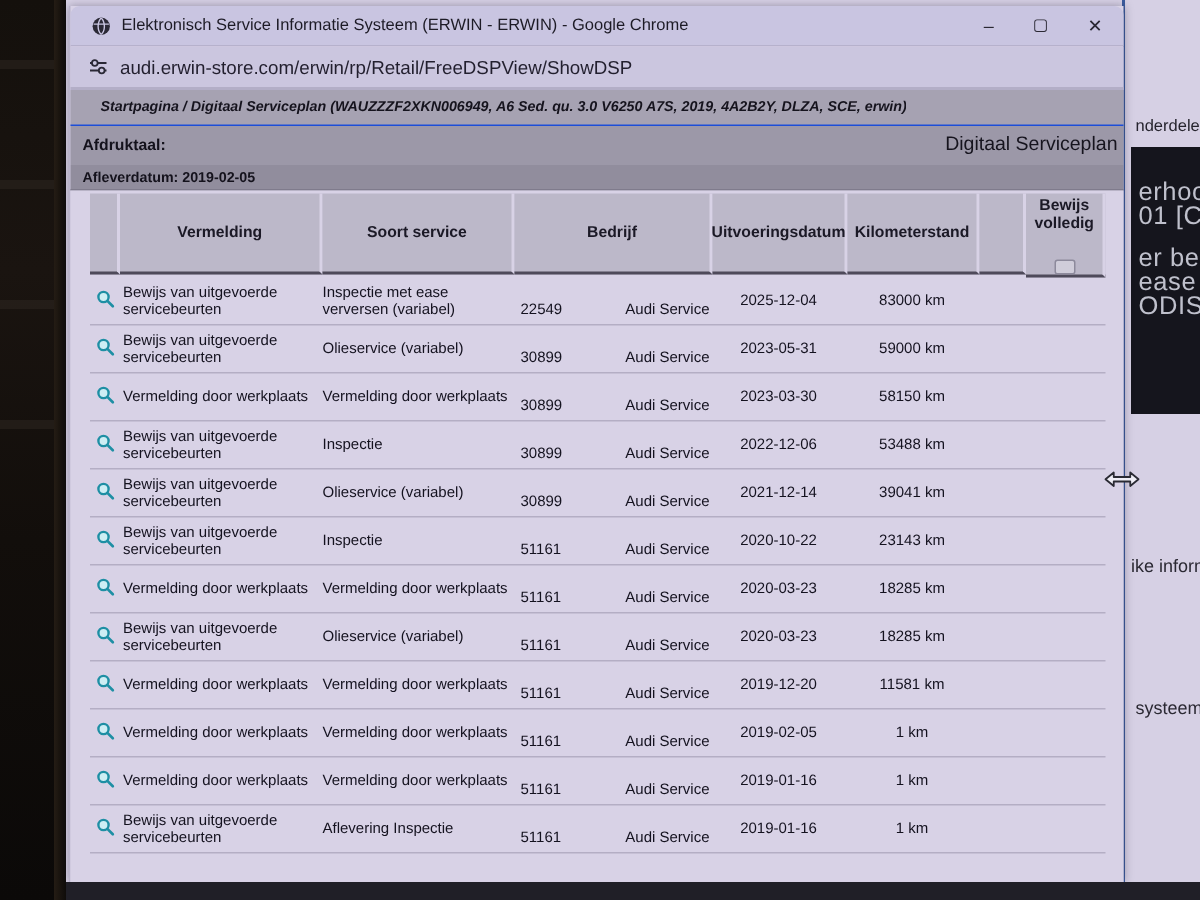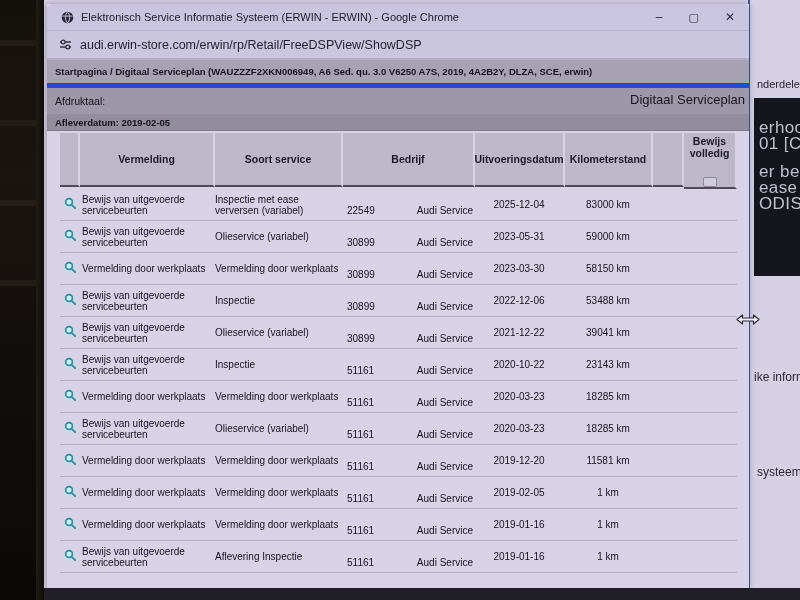--- a/index.html
+++ b/index.html
@@ -30,24 +30,24 @@
   .titlebar{height:26px;background:#c9c5e1;border-radius:6px 6px 0 0;display:flex;align-items:center;padding:0 8px;border-bottom:1px solid #b6b1cc;}
   .title-ico{width:13px;height:13px;margin:0 7px 0 6px;flex:0 0 auto;}
   .title-text{font-size:11px;color:#1d1b26;white-space:nowrap;overflow:hidden;flex:1;}
   .win-controls{display:flex;align-items:center;gap:26px;margin-right:6px;color:#2a2833;}
   .wc{font-size:12px;line-height:1;cursor:default;}
   .wc-max{font-size:11px;}
   .urlbar{height:27px;background:#cbc6df;display:flex;align-items:center;padding:0 10px;border-bottom:2px solid #b3aec7;}
   .url-ico{width:13px;height:13px;margin:0 8px 0 2px;flex:0 0 auto;}
   .url-text{font-size:12.5px;color:#221f2e;white-space:nowrap;overflow:hidden;}
   
-  .breadcrumb-bar{height:23px;background:#a6a2b2;display:flex;align-items:center;padding:0 8px;border-bottom:5px solid #1d4ed8;}
+  .breadcrumb-bar{height:23px;background:#a6a2b2;display:flex;align-items:center;padding:0 20px;border-bottom:1px solid #1d4ed8;font-style:italic;}
   .breadcrumb{font-size:9.5px;font-weight:bold;color:#15131d;white-space:nowrap;overflow:hidden;}
   .graybar{height:26px;background:#9c98a8;display:flex;align-items:center;padding:0 8px;position:relative;}
-  .lang-label{font-size:10.5px;font-weight:normal;color:#14121c;margin-right:5px;}
+  .lang-label{font-size:10.5px;font-weight:bold;color:#14121c;margin-right:5px;}
   .lang-select{width:132px;height:18px;background:#d4d0e0;border:1px solid #6d6a7a;display:flex;align-items:center;justify-content:space-between;padding:0 5px;box-sizing:border-box;}
   .lang-select span{font-size:10.5px;color:#14121c;}
   .lang-select .chev{font-size:9px;color:#14121c;}
   .dsp-title{position:absolute;right:4px;top:4px;font-size:13px;color:#16141e;white-space:nowrap;}
   .delivbar{height:16px;background:#918d9d;display:flex;align-items:center;padding:0 8px;border-bottom:1px solid #7f7b8c;}
   .deliv{font-size:9.5px;font-weight:bold;color:#14121c;white-space:nowrap;}
   .content{background:#d8d2e6;height:calc(100% - 120px);padding:2px 0 0 13px;box-sizing:border-box;}
   
   .tbl{width:677px;}
   .thead{display:grid;grid-template-columns:20px 135px 128px 132px 90px 88px 31px 53px;}
@@ -222,21 +222,21 @@
                     <circle cx="5" cy="5" r="3.4" fill="#cdeef4" stroke="#1e8fa4" stroke-width="1.6"></circle>
                     <line x1="7.6" y1="7.6" x2="11.2" y2="11.2" stroke="#1e8fa4" stroke-width="1.8" stroke-linecap="round"></line>
                   </svg></span>
               </div>
               <div class="td verm">Bewijs van uitgevoerde servicebeurten</div>
               <div class="td">Olieservice (variabel)</div>
               <div class="td bedrijf">
                 <span>30899</span>
                 <span>Audi Service</span>
               </div>
-              <div class="td center">2021-12-22</div>
+              <div class="td center">2021-12-14</div>
               <div class="td center">39041 km</div>
               <div class="td"></div>
               <div class="td"></div>
             </div>
             <div class="trow">
               <div class="td icon">
                 <span class="mag"><svg width="13" height="13" viewBox="0 0 13 13">
                     <circle cx="5" cy="5" r="3.4" fill="#cdeef4" stroke="#1e8fa4" stroke-width="1.6"></circle>
                     <line x1="7.6" y1="7.6" x2="11.2" y2="11.2" stroke="#1e8fa4" stroke-width="1.8" stroke-linecap="round"></line>
                   </svg></span>

